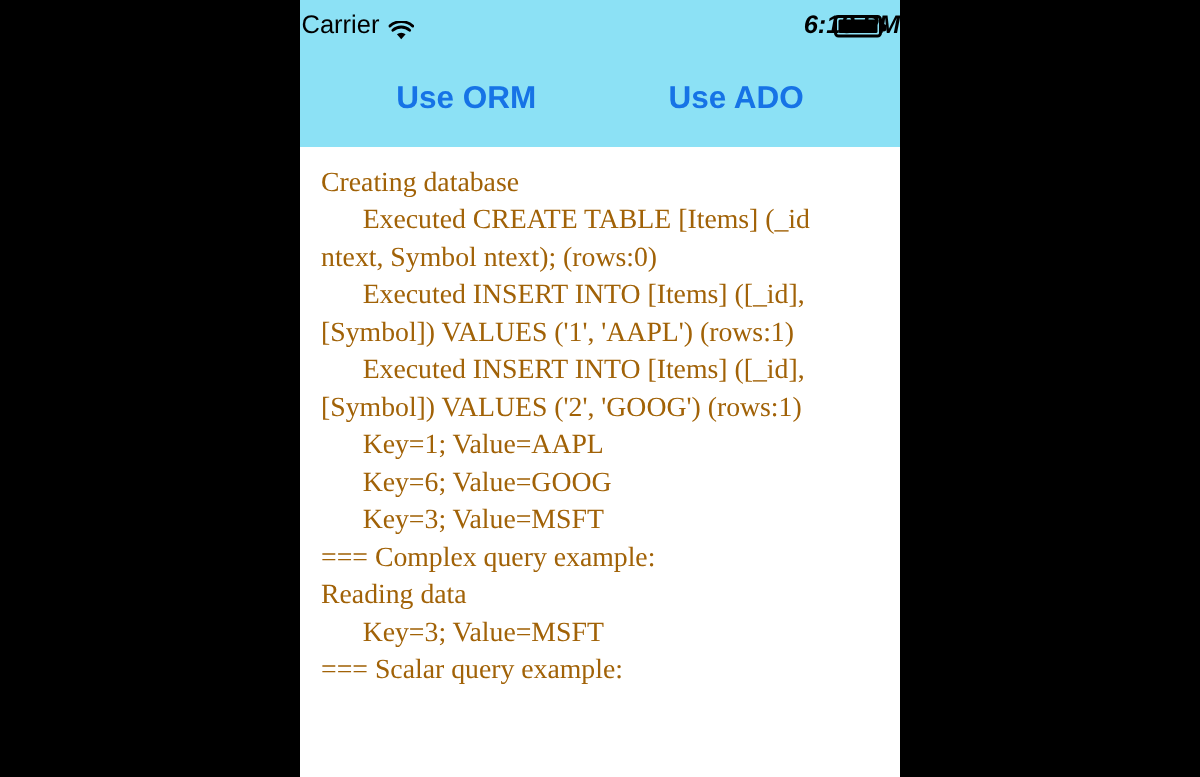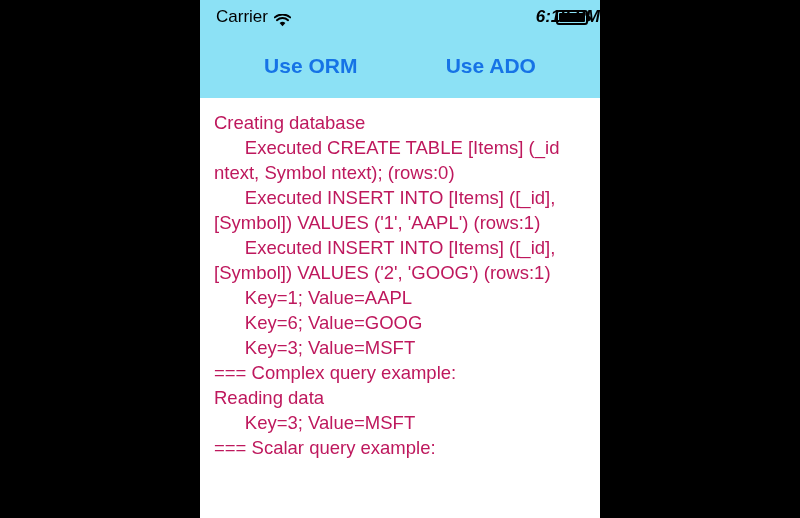--- a/index.html
+++ b/index.html
@@ -31,21 +31,21 @@
     height: 34px;
     background: #8ce1f5;
     display: flex;
     align-items: center;
     position: relative;
     font-size: 17px;
     color: #000000;
   }
   .status-left {
     position: absolute;
-    left: 16px;
+    left: 1px;
     display: flex;
     align-items: center;
     gap: 6px;
     font-weight: 400;
   }
   .wifi-icon {
     display: inline-block;
     width: 17px;
     height: 13px;
     position: relative;
@@ -116,24 +116,24 @@
   .log-area {
     padding: 12px 14px 0 14px;
     box-sizing: border-box;
     height: 420px;
     overflow: hidden;
     background: #ffffff;
   }
   .log-line {
     font-size: 18.5px;
     line-height: 25px;
-    color: #be185d;
+    color: #a16207;
     white-space: pre-wrap;
     word-break: break-word;
-    font-family: Liberation Sans, sans-serif;
+    font-family: Liberation Serif, serif;
   }
 </style>
 </head>
 <body>
 
 <div id="screen">
   <div id="phone">
 
     <div class="status-bar">
       <div class="status-left">

